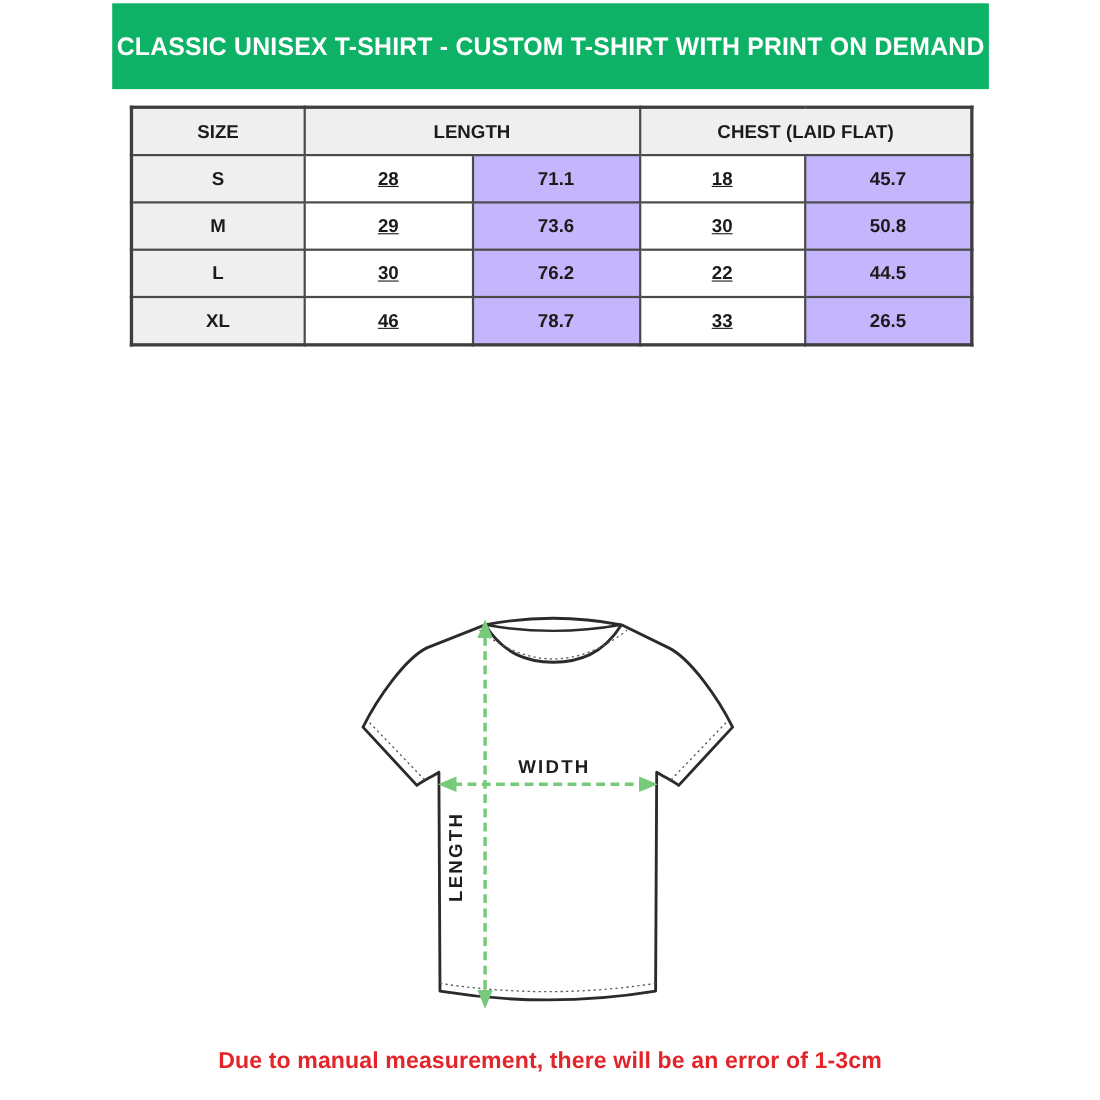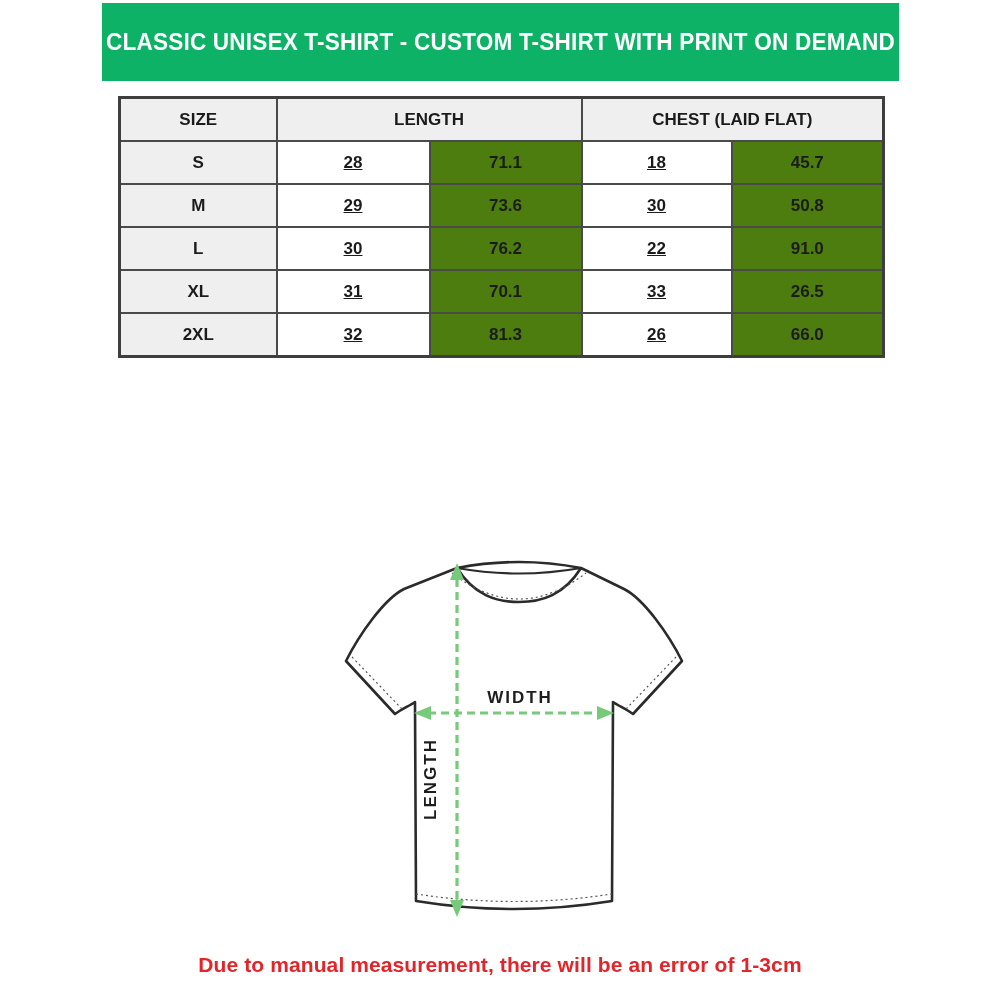--- a/index.html
+++ b/index.html
@@ -52,25 +52,25 @@
     text-align: center;
     vertical-align: middle;
     font-size: 17px;
     font-weight: bold;
     color: #1b1b1b;
     padding: 0;
   }
   .size-table th { background: #efefef; }
   td.c-size { background: #efefef; }
   td.c-in   { background: #ffffff; text-decoration: underline; }
-  td.c-cm   { background: #4d7c0f; }
+  td.c-cm   { background: #c4b5fd; }
   
   .diagram {
     position: absolute;
-    left: 324px;
+    left: 308px;
     top: 551px;
     width: 390px;
     height: 390px;
   }
   .diagram svg { display: block; }
   .svg-label {
     font-family: "Liberation Sans", sans-serif;
     font-size: 17px;
     font-weight: bold;
     letter-spacing: 2px;
@@ -129,38 +129,31 @@
           <td class="c-cm">73.6</td>
           <td class="c-in">30</td>
           <td class="c-cm">50.8</td>
         </tr>
 
         <tr>
           <td class="c-size">L</td>
           <td class="c-in">30</td>
           <td class="c-cm">76.2</td>
           <td class="c-in">22</td>
-          <td class="c-cm">91.0</td>
+          <td class="c-cm">44.5</td>
         </tr>
 
         <tr>
           <td class="c-size">XL</td>
-          <td class="c-in">31</td>
-          <td class="c-cm">70.1</td>
+          <td class="c-in">46</td>
+          <td class="c-cm">78.7</td>
           <td class="c-in">33</td>
           <td class="c-cm">26.5</td>
         </tr>
 
-        <tr>
-          <td class="c-size">2XL</td>
-          <td class="c-in">32</td>
-          <td class="c-cm">81.3</td>
-          <td class="c-in">26</td>
-          <td class="c-cm">66.0</td>
-        </tr>
 
 
 
       </tbody>
   </table>
 
   <div class="diagram">
     <svg width="390" height="390" viewBox="0 0 390 390">
 
       <g>

